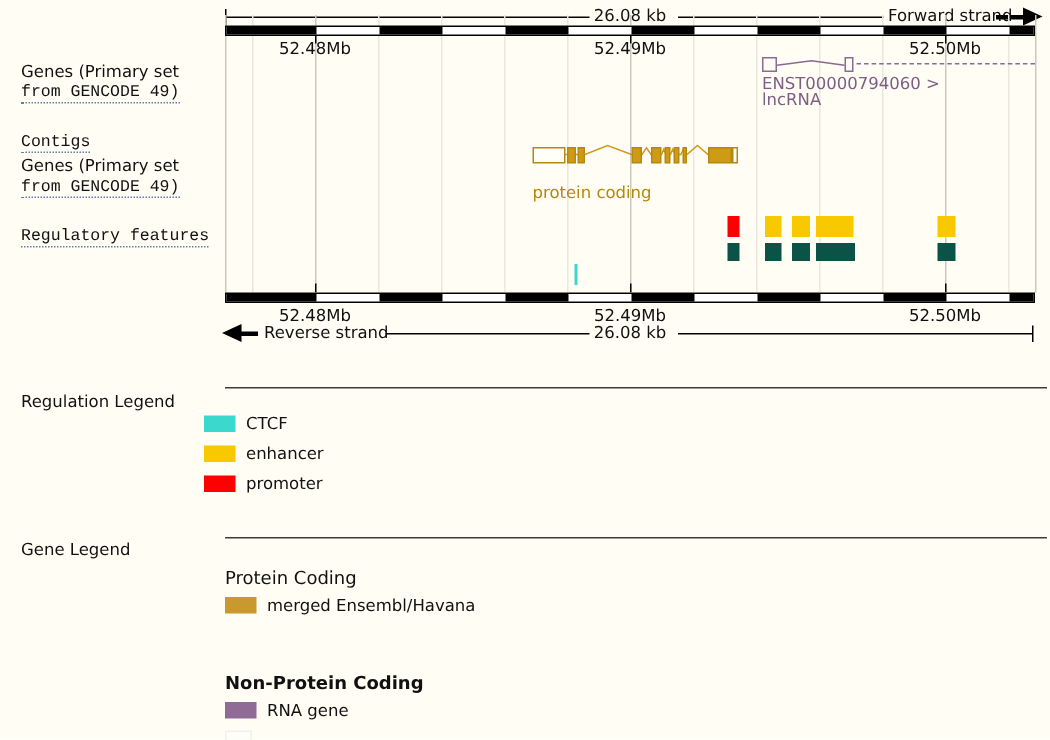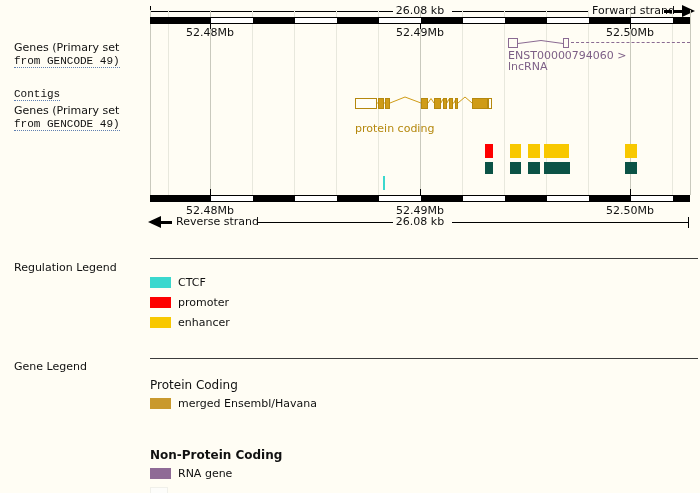--- a/index.html
+++ b/index.html
@@ -79,20 +79,23 @@
     <span>Genes (Primary set</span><br>
     <span class="dotlink">from GENCODE 49)</span>
   </div>
   <div class="track-label" style="top:87px;">
     <span class="dotlink">Contigs</span>
   </div>
   <div class="track-label" style="top:104px;">
     <span>Genes (Primary set</span><br>
     <span class="dotlink">from GENCODE 49)</span>
   </div>
+  <div class="track-label" style="top:150px;">
+    <span class="dotlink">Regulatory features</span>
+  </div>
 
   <svg id="lnc-svg" class="abs" style="left:505px;top:36px;" width="68" height="14">
       <path d="M13,7.5 L36,4.5 L58,7.5" fill="none" stroke="#8a6a92"></path>
       <rect x="3.5" y="2.5" width="9" height="9" fill="#fffdf4" stroke="#8a6a92"></rect>
       <rect x="58.5" y="2.5" width="5" height="9" fill="#fffdf4" stroke="#8a6a92"></rect>
     </svg>
   <div class="dashed-line" id="lnc-dash" style="top: 42px; left: 571px; width: 119px;"></div>
   <div class="lnc-label" style="left:508px;top:50px;">ENST00000794060 &gt;</div>
   <div class="lnc-label" style="left:508px;top:61px;">lncRNA</div>
 
@@ -137,32 +140,32 @@
   <div class="arrow-left" style="left:148px;top:216px;"></div>
   <div class="arrow-tail" style="left:160px;top:221px;width:12px;"></div>
   <div class="abs" style="left:176px;top:215px;">Reverse strand</div>
   <div class="hline" style="left:257px;top:222px;width:136px;"></div>
   <div class="abs" style="left:390px;top:215px;width:60px;text-align:center;">26.08 kb</div>
   <div class="hline" style="left:452px;top:222px;width:236px;"></div>
   <div class="vtick" style="left:688px;top:217px;height:11px;"></div>
 
   <div class="legend-rule" style="top:258px;"></div>
   <div class="track-label" style="top:261px;">Regulation Legend</div>
-  <div id="reg-legend" class="abs" style="left:150px;top:277px;">
+  <div id="reg-legend" class="abs" style="left:136px;top:277px;">
       <div style="" class="legend-row">
         <div style="background:#3bd8ce;" class="legend-swatch"></div>
         <div style="" class="legend-label">CTCF</div>
       </div>
       <div style="" class="legend-row">
+        <div style="background:#f8c800;" class="legend-swatch"></div>
+        <div style="" class="legend-label">enhancer</div>
+      </div>
+      <div style="" class="legend-row">
         <div style="background:#fe0000;" class="legend-swatch"></div>
         <div style="" class="legend-label">promoter</div>
-      </div>
-      <div style="" class="legend-row">
-        <div style="background:#f8c800;" class="legend-swatch"></div>
-        <div style="" class="legend-label">enhancer</div>
       </div>
     </div>
 
   <div class="legend-rule" style="top:358px;"></div>
   <div class="track-label" style="top:360px;">Gene Legend</div>
   <div id="gene-legend">
       <div style="position:absolute;left:150px;top:378px;" class="legend-heading">Protein Coding</div>
       <div style="position:absolute;left:150px;top:398px;">
         <div style="" class="legend-row">
           <div style="background:#c9992d;" class="legend-swatch"></div>

